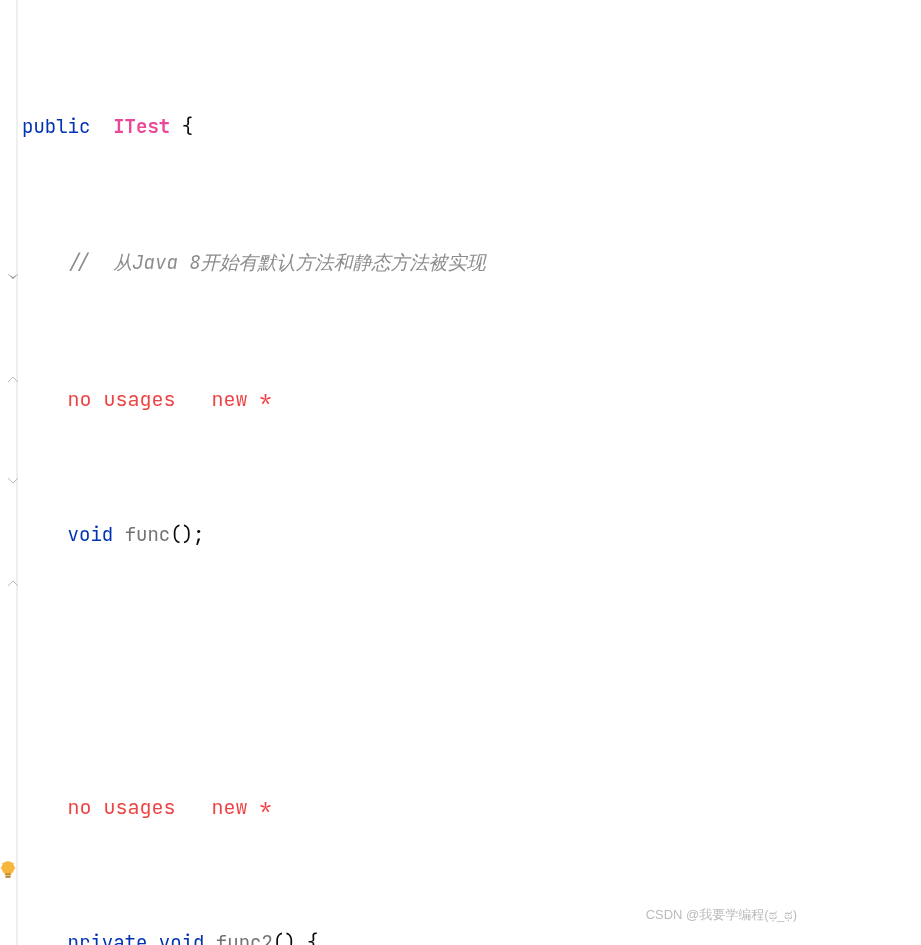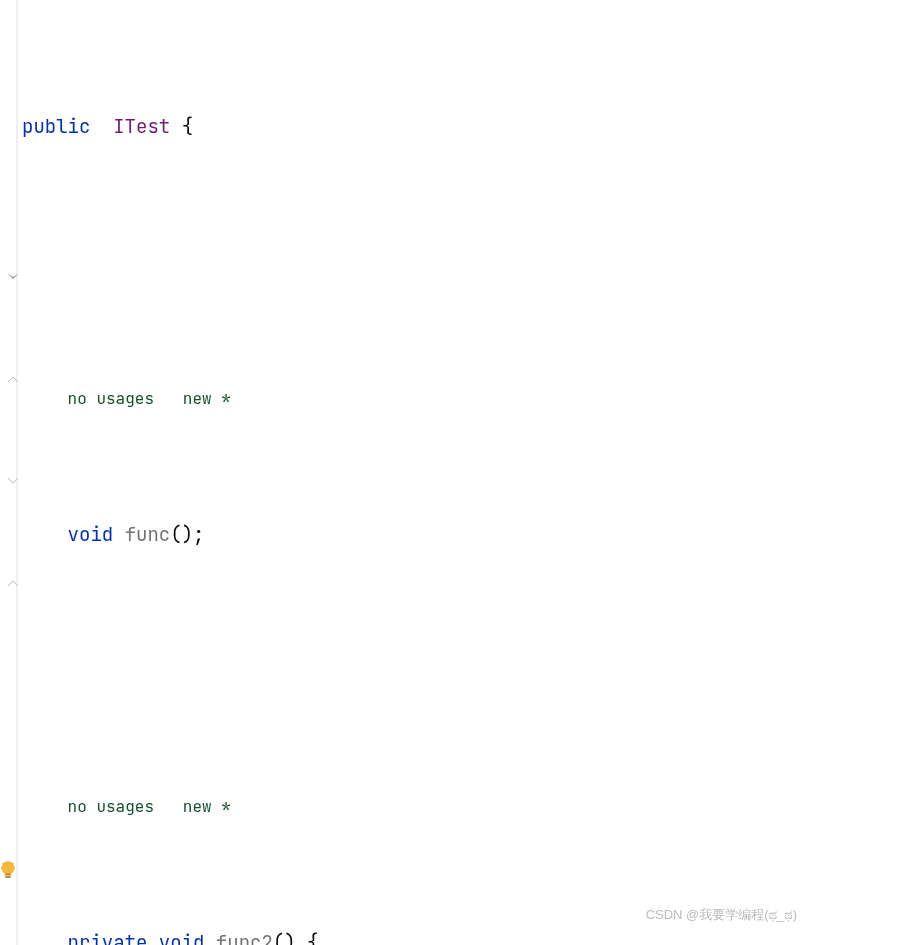--- a/index.html
+++ b/index.html
@@ -42,24 +42,24 @@
   }
   .line {
     height: 34px;
     display: flex;
     align-items: center;
     padding-left: 4px;
   }
   .tok { white-space: pre; }
   .kw      { color: #0033b3; }
   .text    { color: #080808; }
-  .classname { color: #701a75; }
+  .classname { color: #ec4899; font-weight: bold; }
   .method    { color: #737373; }
   .comment   { color: #8c8c8c; font-style: italic; }
-  .hint      { color: #14532d; font-size: 16px; font-style: normal; }
+  .hint      { color: #ef4444; font-size: 20px; font-style: normal; }
   .watermark {
     position: absolute;
     right: 6px;
     bottom: 21px;
     color: rgba(120,120,120,0.5);
     font-size: 13px;
     font-family: sans-serif;
   }
   .fold-marker {
     position:absolute;
@@ -110,20 +110,21 @@
 
     <div class="line">
       <span class="tok kw">public</span><span class="tok text"> </span>
       <span class="tok text"> </span>
       <span class="tok classname">ITest</span>
       <span class="tok text"> {</span>
     </div>
 
     <div class="line">
       <span class="tok text">    </span>
+      <span class="tok comment">//  从Java 8开始有默认方法和静态方法被实现</span>
     </div>
 
     <div class="line">
       <span class="tok text">    </span>
       <span class="tok hint">no usages</span>
       <span class="tok hint">   </span>
       <span class="tok hint">new *</span>
     </div>
 
     <div class="line">

